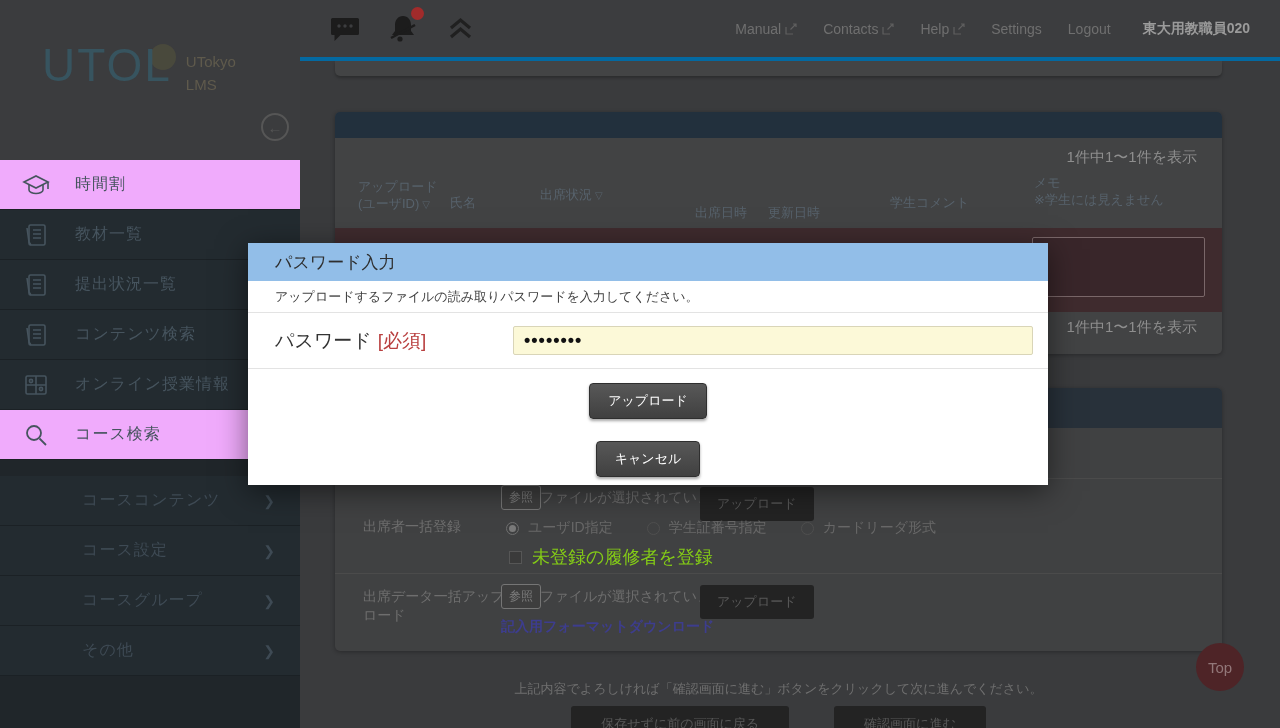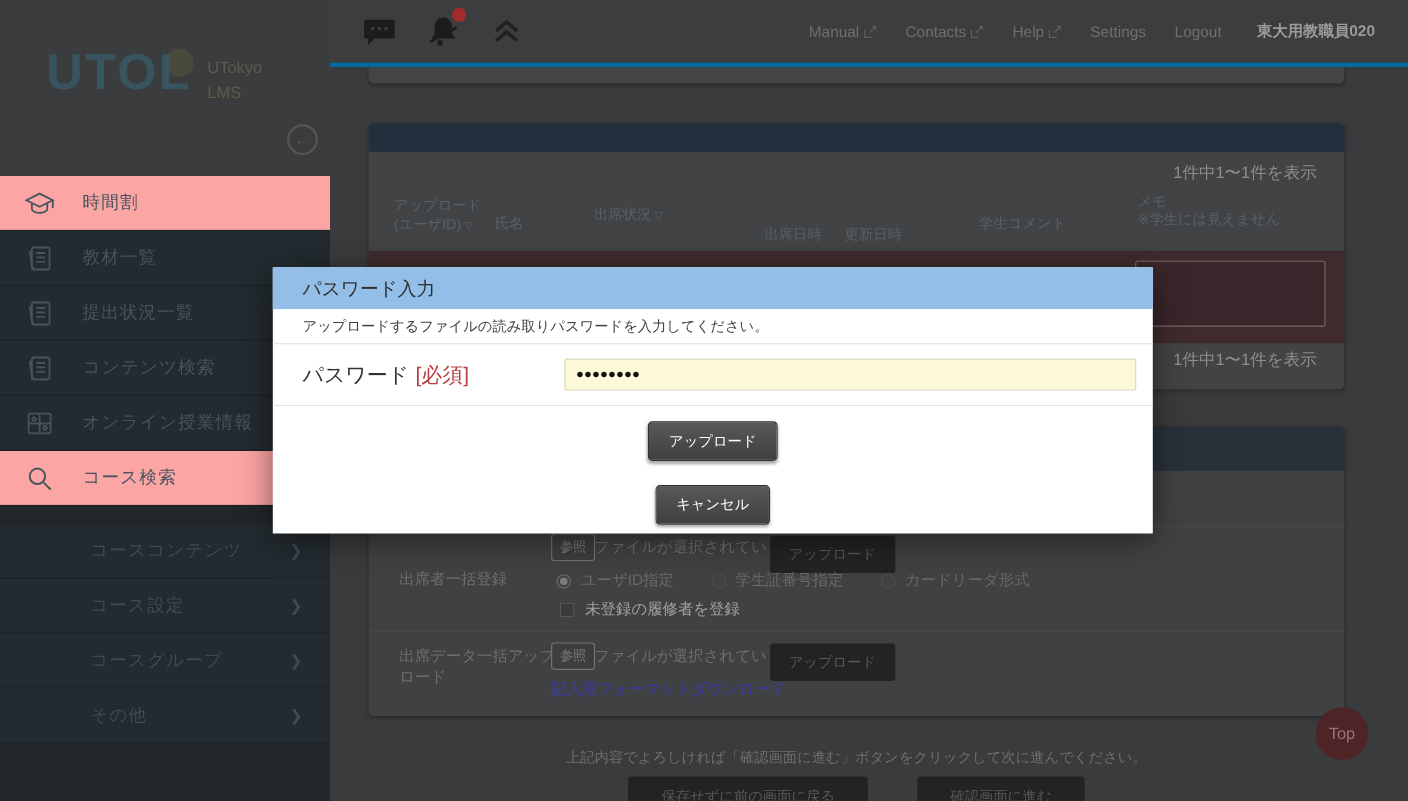--- a/index.html
+++ b/index.html
@@ -5,28 +5,28 @@
   * { margin:0; padding:0; box-sizing:border-box; }
   html,body { width:1280px; height:728px; overflow:hidden; background:#3a3b3d;
     font-family:"Liberation Sans","DejaVu Sans",sans-serif; }
 
   
   .sidebar { position:absolute; left:0; top:0; width:300px; height:728px; background:#20262a; }
   .logo-area { position:relative; height:160px; background:#3b3c3e; }
   .logo-row { position:absolute; left:42px; top:42px; display:flex; align-items:flex-start; }
   .logo-accent { position:absolute; left:108px; top:2px; width:26px; height:26px; border-radius:50%;
     background:#55533a; opacity:.55; }
-  .logo-main { position:relative; font-size:46px; font-weight:700; letter-spacing:2px; color:#37545f; line-height:1; }
+  .logo-main { position:relative; font-size:46px; font-weight:400; letter-spacing:2px; color:#37545f; line-height:1; }
   .logo-sub { position:relative; margin-left:14px; padding-top:8px; font-size:15px; color:#5f5a4c; line-height:1.55; }
   .collapse-btn { position:absolute; right:11px; top:113px; width:28px; height:28px; border:2px solid #565656;
     border-radius:50%; color:#565656; display:flex; align-items:center; justify-content:center; font-size:15px; cursor:pointer; }
   .menu { }
   .menu-item { height:50px; display:flex; align-items:center; padding-left:21px; gap:24px;
     background:#232b30; border-bottom:1px solid #1b2125; cursor:pointer; }
-  .menu-item.hl { background:#fca5a5; }
+  .menu-item.hl { background:#f0abfc; }
   .menu-item .mi-icon { width:30px; display:flex; justify-content:center; color:#46545e; }
   .menu-item .mi-label { font-size:16px; color:#46545e; letter-spacing:1px; white-space:nowrap; }
   .menu-gap { height:16px; background:#20262a; }
   .group-item { height:50px; display:flex; align-items:center; justify-content:space-between;
     padding:0 24px 0 82px; background:#232b30; border-bottom:1px solid #1b2125;
     font-size:16px; color:#3e4a54; letter-spacing:1px; cursor:pointer; }
   .group-item .chev { font-size:14px; color:#3e4a54; }
 
   
   .topbar { position:absolute; left:300px; top:0; width:980px; height:61px; background:#3c3d3f;
@@ -66,21 +66,21 @@
     color:#7c7c7c; font-size:12px; padding:3px 7px; cursor:pointer; }
   .no-file { position:absolute; left:205px; font-size:14px; color:#6e6e6e; white-space:nowrap; }
   .dark-btn { background:#232323; color:#585858; font-size:13px; border:none; border-radius:3px;
     padding:8px 17px; cursor:pointer; white-space:nowrap; }
   .upload-pos { position:absolute; left:365px; top:8px; }
   .radio-line { position:absolute; left:171px; top:40px; display:flex; align-items:center; font-size:14px; color:#686868; }
   .radio { width:13px; height:13px; border-radius:50%; border:1px solid #4f4f4f; margin-right:9px; position:relative; cursor:pointer; }
   .radio.sel { border-color:#6f6f6f; }
   .radio.sel::after { content:""; position:absolute; left:2px; top:2px; width:7px; height:7px; border-radius:50%; background:#7a7a7a; }
   .radio-label { margin-right:34px; cursor:pointer; }
-  .check-line { position:absolute; left:174px; top:66px; display:flex; align-items:center; font-size:14px; color:#a3a3a3; }
+  .check-line { position:absolute; left:174px; top:66px; display:flex; align-items:center; font-size:18px; color:#84cc16; }
   .checkbox { width:13px; height:13px; border:1px solid #565656; background:#3a3a3a; margin-right:10px; cursor:pointer; }
   .format-link { position:absolute; left:166px; top:44px; font-size:14px; color:#3d3d8e; font-weight:bold;
     text-decoration:none; cursor:pointer; white-space:nowrap; }
   .footer-note { position:absolute; left:35px; top:619px; width:887px; text-align:center; font-size:13px; color:#6f6f6f; }
   .bottom-buttons { position:absolute; left:35px; top:645px; width:887px; display:flex; justify-content:center; gap:45px; }
   .bottom-buttons .dark-btn { padding:9px 30px; }
   .top-circle { position:absolute; left:896px; top:582px; width:48px; height:48px; border-radius:50%;
     background:#4e2427; color:#927779; display:flex; align-items:center; justify-content:center;
     font-size:15px; cursor:pointer; }
 

